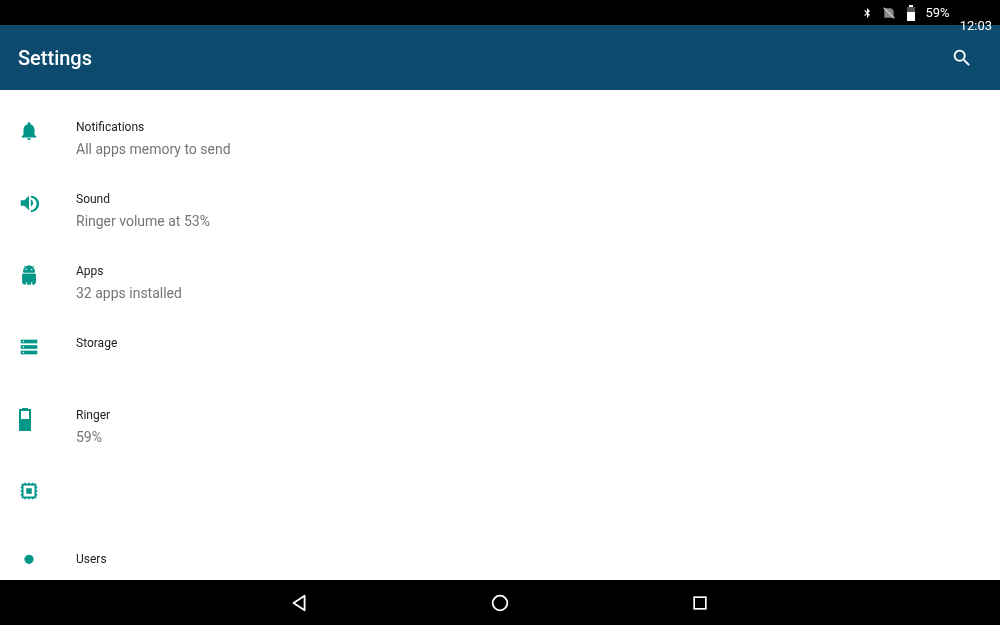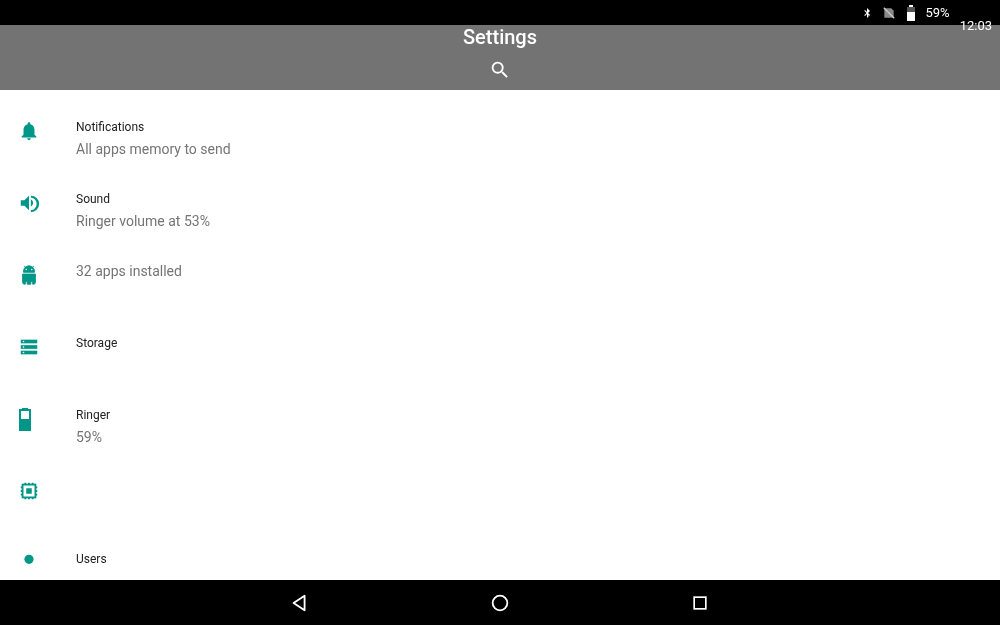--- a/index.html
+++ b/index.html
@@ -1,20 +1,20 @@
 <!DOCTYPE html>
 <html><head>
 <meta charset="utf-8">
 <style>
   * { margin: 0; padding: 0; box-sizing: border-box; }
   html, body { width: 1000px; height: 625px; font-family: Roboto, "Helvetica Neue", Arial, sans-serif; background: #fff; overflow: hidden; }
   .statusbar { height: 25px; background: #000; display: flex; align-items: center; justify-content: flex-end; padding: 0 8px; gap: 6px; color: #fff; font-size: 13px; }
   .statusbar .ico { display: inline-flex; align-items: center; justify-content: center; width: 16px; height: 16px; }
   .statusbar svg { display: block; }
-  .appbar { height: 65px; background: #737373; display: flex; align-items: center; padding: 0 18px; color: #fff; flex-direction: column; }
+  .appbar { height: 65px; background: #0c4a6e; display: flex; align-items: center; padding: 0 18px; color: #fff; }
   .appbar .title { font-size: 20px; font-weight: 500; }
   .appbar .spacer { flex: 1; }
   .appbar .search { width: 40px; height: 40px; display: inline-flex; align-items: center; justify-content: center; cursor: pointer; }
   .content { height: 490px; overflow: hidden; background: #fff; }
   .list { padding-top: 12px; }
   .row { display: flex; align-items: flex-start; padding: 14px 18px 14px 18px; cursor: pointer; min-height: 72px; }
   .row .iconcol { width: 58px; display: flex; align-items: flex-start; justify-content: flex-start; padding-top: 4px; }
   .row .iconcol svg { color: #009688; fill: #009688; }
   .row .txt { flex: 1; }
   .row .t1 { font-size: 12px; color: #222; line-height: 22px; }
@@ -94,20 +94,21 @@
       <div class="iconcol">
           <span>
         <svg width="22" height="22" viewBox="0 0 24 24">
               <path d="M6 8a6 6 0 0112 0v1H6V8zm-1 3h14v9a2 2 0 01-2 2h-1v-3h-2v3h-4v-3H8v3H7a2 2 0 01-2-2v-9zM8 4l-1-2m9 2l1-2" stroke="#009688" stroke-width="1"></path>
               <circle cx="9" cy="6" r="0.8" fill="#fff"></circle>
               <circle cx="15" cy="6" r="0.8" fill="#fff"></circle>
             </svg>
       </span>
         </div>
       <div class="txt">
+        <div class="t1">Apps</div>
         <div class="t2">32 apps installed</div>
       </div>
     </div>
 
     <div class="row">
       <div class="iconcol">
           <span>
         <svg width="22" height="22" viewBox="0 0 24 24">
               <rect x="3" y="4" width="18" height="4"></rect>
               <rect x="3" y="10" width="18" height="4"></rect>

